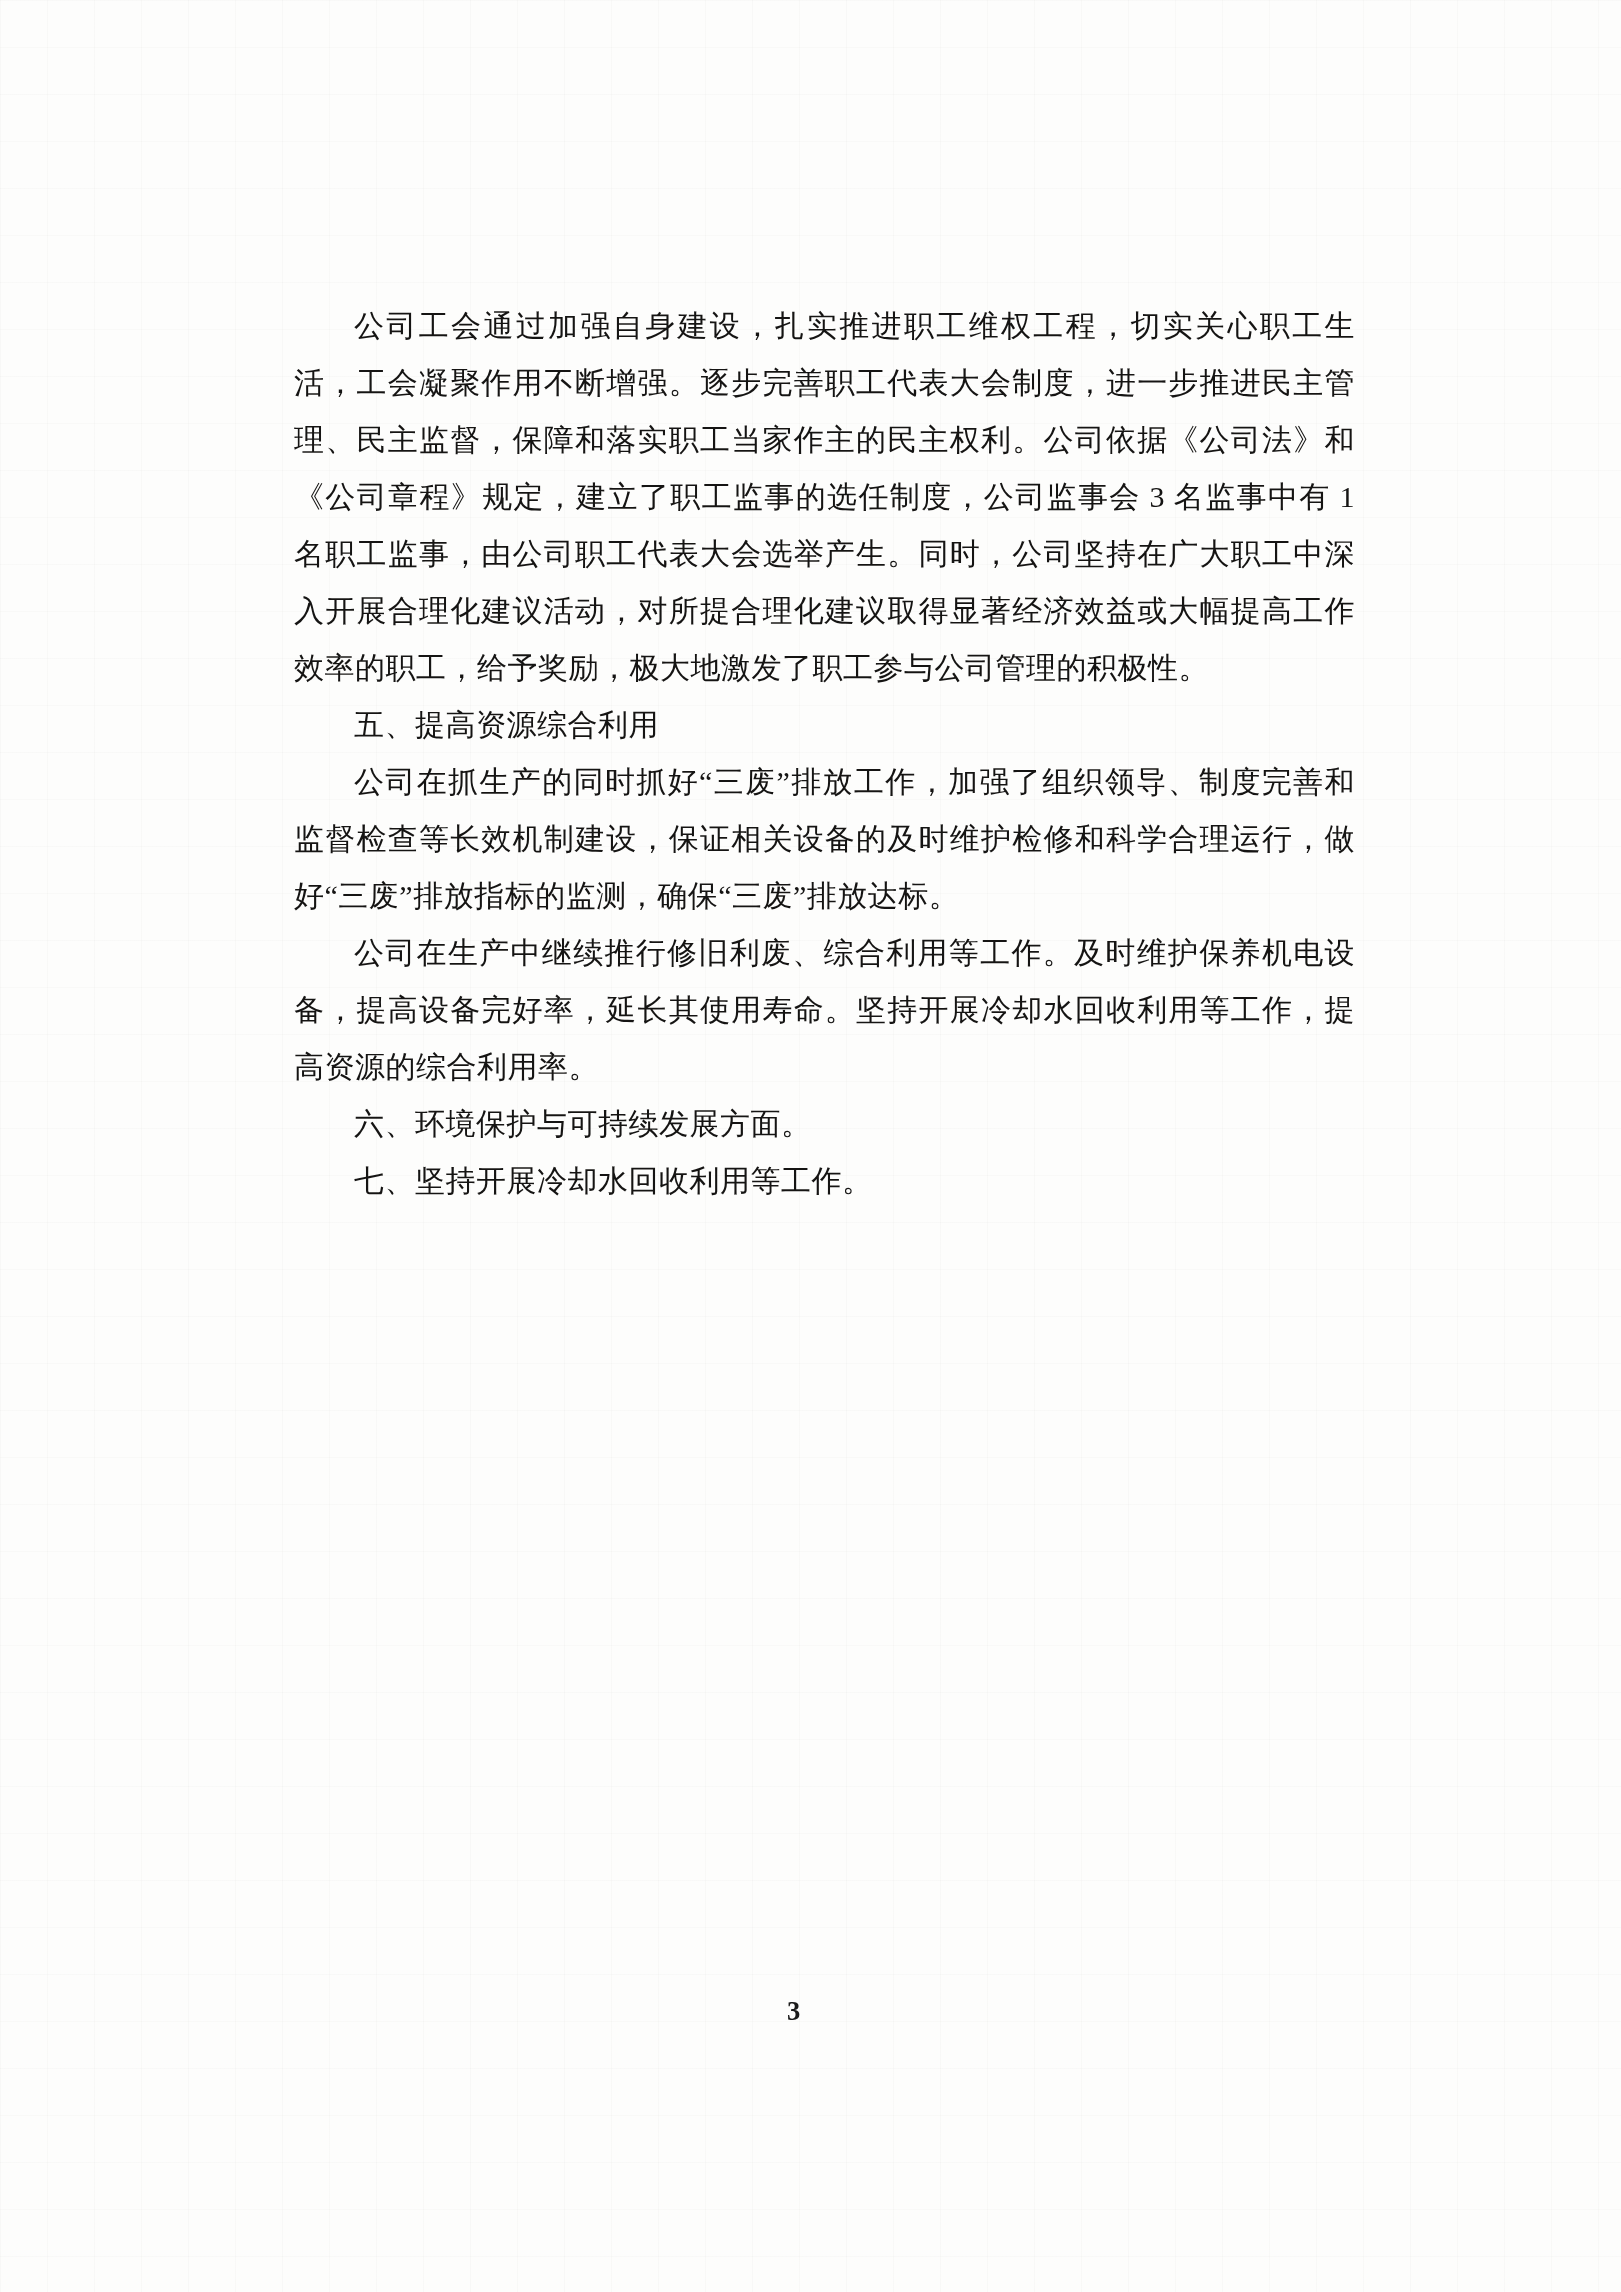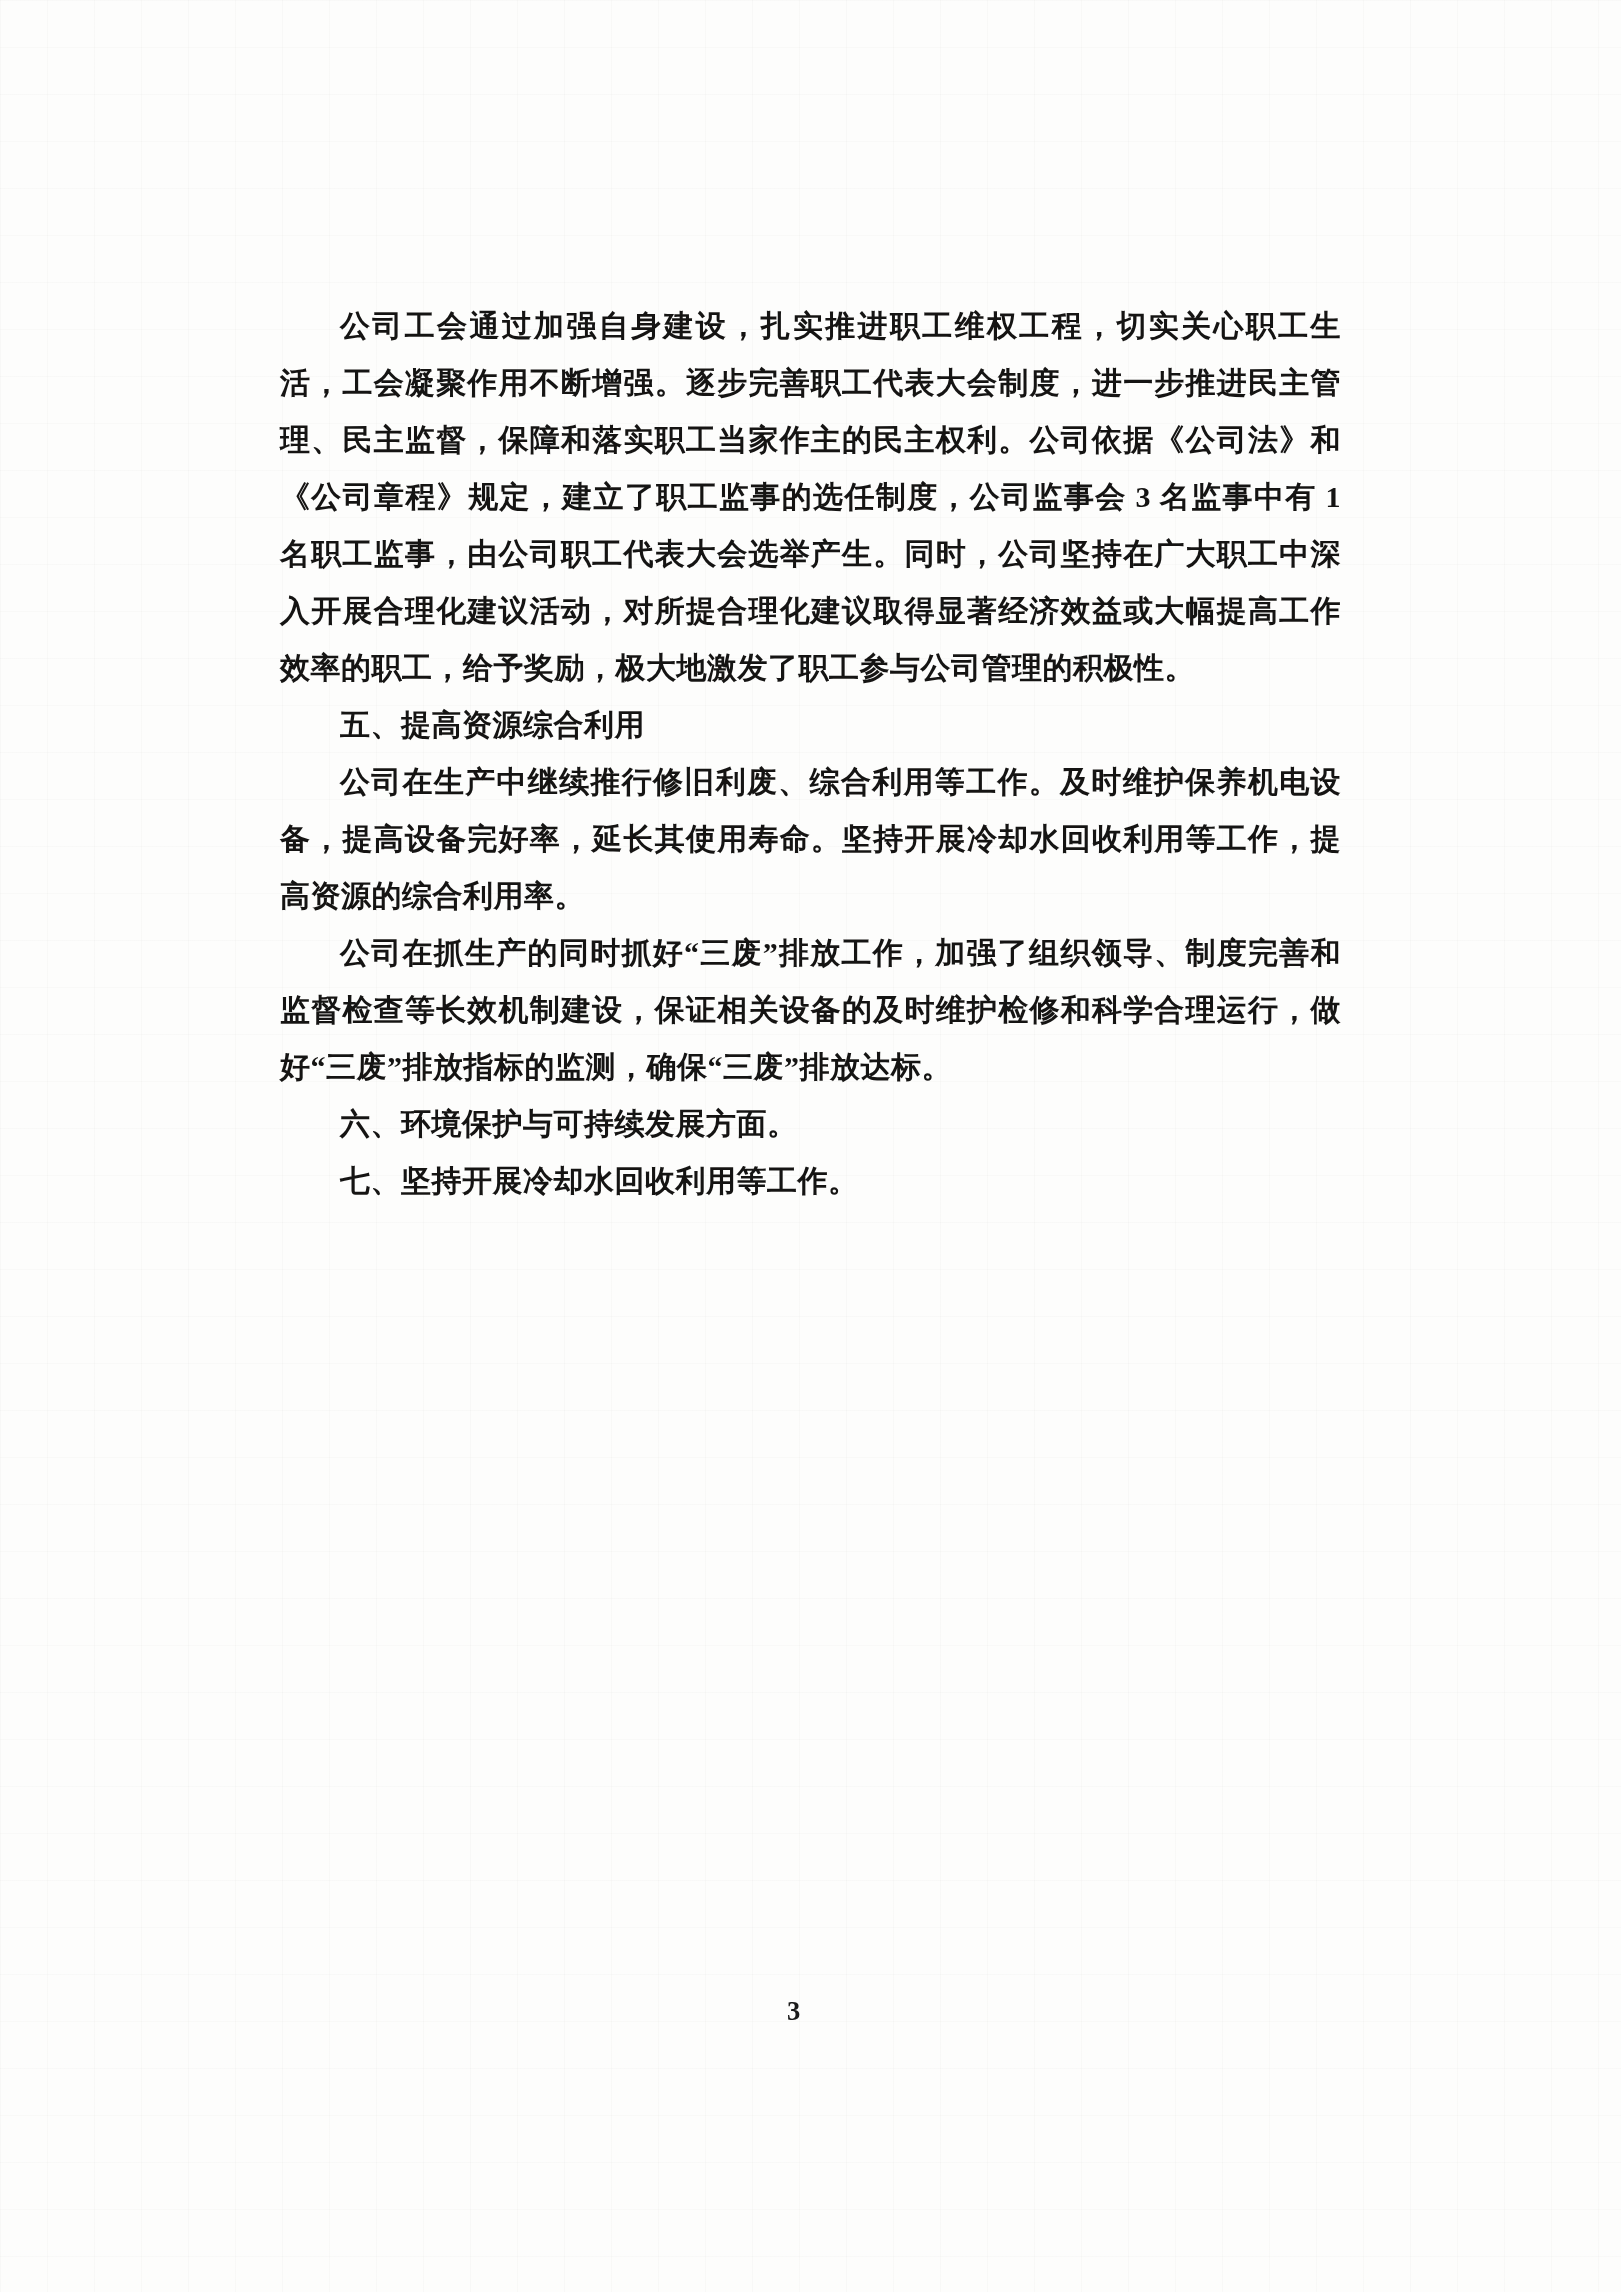--- a/index.html
+++ b/index.html
@@ -16,29 +16,29 @@
     
     background-image:
       repeating-linear-gradient(to right, rgba(120,120,110,0.035) 0 1px, transparent 1px 47px),
       repeating-linear-gradient(to bottom, rgba(120,120,110,0.03) 0 1px, transparent 1px 47px);
     overflow: hidden;
     font-family: "Liberation Serif", "DejaVu Serif", serif;
     color: #151413;
   }
   .content {
     position: absolute;
-    left: 280px;
+    left: 294px;
     top: 297px;
     width: 1061px;
     font-size: 30px;
     line-height: 57px;
     text-align: justify;
     text-justify: inter-character;
     letter-spacing: 0.5px;
-    font-weight: 700;
+    font-weight: 400;
   }
   .para {
     margin: 0;
     padding: 0;
     text-indent: 2em;
   }
   .heading {
     text-align: left;
     margin: 0;
     padding: 0;
@@ -56,21 +56,21 @@
     line-height: 47px;
   }
 </style>
 </head>
 <body>
 
 <div class="page">
   <main class="content">
     <p class="para">公司工会通过加强自身建设，扎实推进职工维权工程，切实关心职工生活，工会凝聚作用不断增强。逐步完善职工代表大会制度，进一步推进民主管理、民主监督，保障和落实职工当家作主的民主权利。公司依据《公司法》和《公司章程》规定，建立了职工监事的选任制度，公司监事会 3 名监事中有 1 名职工监事，由公司职工代表大会选举产生。同时，公司坚持在广大职工中深入开展合理化建议活动，对所提合理化建议取得显著经济效益或大幅提高工作效率的职工，给予奖励，极大地激发了职工参与公司管理的积极性。</p>
     <p class="heading">五、提高资源综合利用</p>
+    <p class="para">公司在抓生产的同时抓好“三废”排放工作，加强了组织领导、制度完善和监督检查等长效机制建设，保证相关设备的及时维护检修和科学合理运行，做好“三废”排放指标的监测，确保“三废”排放达标。</p>
     <p class="para">公司在生产中继续推行修旧利废、综合利用等工作。及时维护保养机电设备，提高设备完好率，延长其使用寿命。坚持开展冷却水回收利用等工作，提高资源的综合利用率。</p>
-    <p class="para">公司在抓生产的同时抓好“三废”排放工作，加强了组织领导、制度完善和监督检查等长效机制建设，保证相关设备的及时维护检修和科学合理运行，做好“三废”排放指标的监测，确保“三废”排放达标。</p>
     <p class="heading">六、环境保护与可持续发展方面。</p>
     <p class="heading">七、坚持开展冷却水回收利用等工作。</p>
   </main>
 
   <div class="page-number">3</div>
 </div>
 
 
 </body></html>

